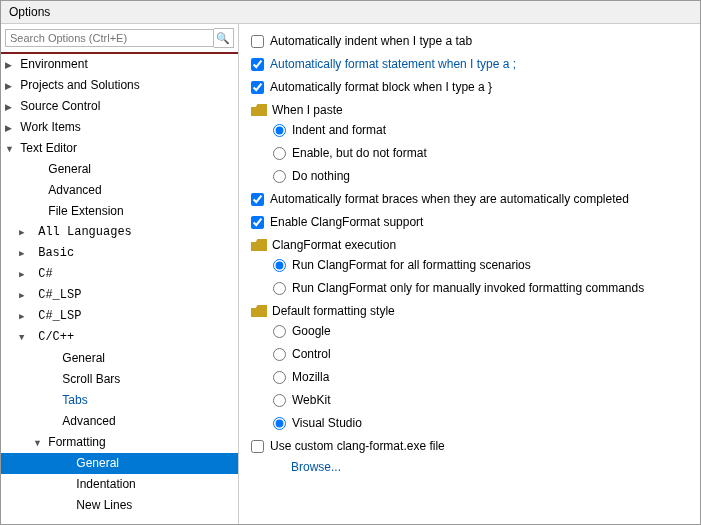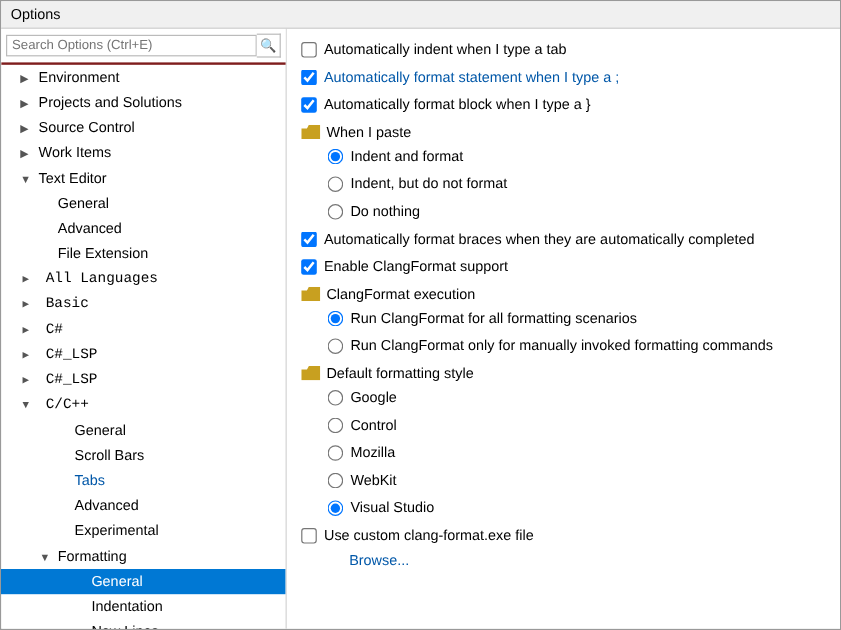--- a/index.html
+++ b/index.html
@@ -79,21 +79,21 @@
       text-overflow: ellipsis;
       line-height: 18px;
     }
     .tree-item.selected {
       background: #0078d4;
       color: #fff;
     }
     .tree-item .label {
       display: inline-block;
     }
-    .indent1 { padding-left: 16px; }
+    .indent1 { padding-left: 4px; }
     .indent2 { padding-left: 18px; font-family: Liberation Mono, monospace; }
     .indent3 { padding-left: 32px; }
     .indent4 { padding-left: 46px; }
     .indent5 { padding-left: 60px; }
     .arrow {
       display: inline-block;
       width: 12px;
       font-size: 9px;
       color: #555;
     }
@@ -237,24 +237,20 @@
           <span class="label">Scroll Bars</span>
         </div>
         <div class="tree-item indent4" style="color:#0057a8;">
           <span class="arrow" style="visibility:hidden">▶</span>
           <span class="label">Tabs</span>
         </div>
         <div class="tree-item indent4">
           <span class="arrow" style="visibility:hidden">▶</span>
           <span class="label">Advanced</span>
         </div>
-        <div class="tree-item indent4">
-          <span class="arrow" style="visibility:hidden">▶</span>
-          <span class="label">Experimental</span>
-        </div>
         <div class="tree-item indent3">
           <span class="arrow">▼</span>
           <span class="label">Formatting</span>
         </div>
         <div class="tree-item indent5 selected">
           <span class="arrow" style="visibility:hidden">▶</span>
           <span class="label">General</span>
         </div>
         <div class="tree-item indent5">
           <span class="arrow" style="visibility:hidden">▶</span>
@@ -286,21 +282,21 @@
         <span style="display:inline-block;width:16px;height:12px;background:#c8a020;margin-right:5px;clip-path:polygon(0 25%,30% 25%,40% 0%,100% 0%,100% 100%,0 100%);"></span>
         <label>When I paste</label>
       </div>
       <div class="radio-group">
         <div class="option-row">
           <input type="radio" name="paste" id="indent-format" checked="" style="">
           <label for="indent-format">Indent and format</label>
         </div>
         <div class="option-row">
           <input type="radio" name="paste" id="indent-no-format" style="">
-          <label for="indent-no-format">Indent, but do not format</label>
+          <label for="indent-no-format">Enable, but do not format</label>
         </div>
         <div class="option-row">
           <input type="radio" name="paste" id="do-nothing" style="">
           <label for="do-nothing">Do nothing</label>
         </div>
       </div>
 
       <div class="option-row">
         <input type="checkbox" id="auto-format-braces" checked="" style="">
         <label for="auto-format-braces">Automatically format braces when they are automatically completed</label>

